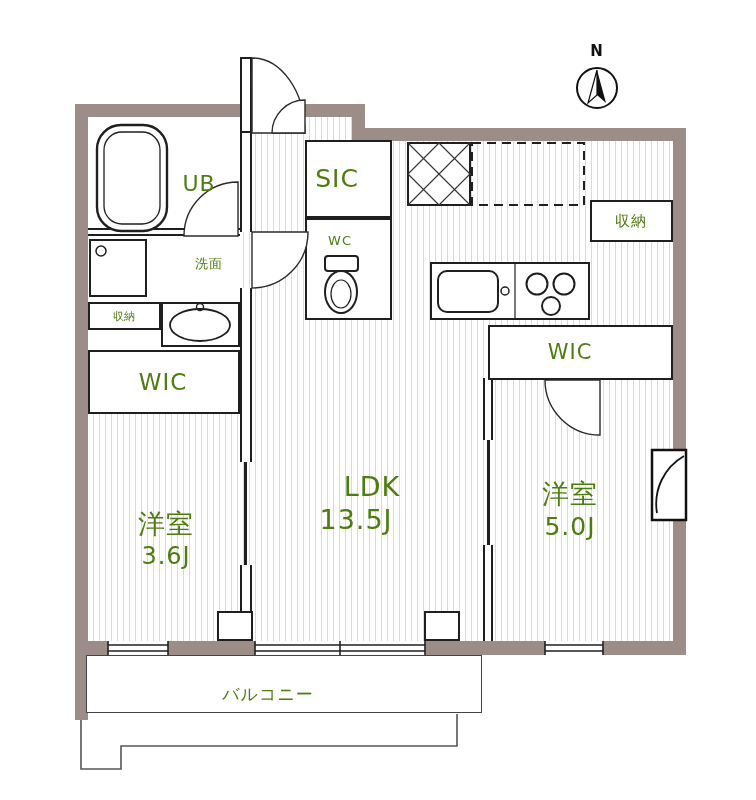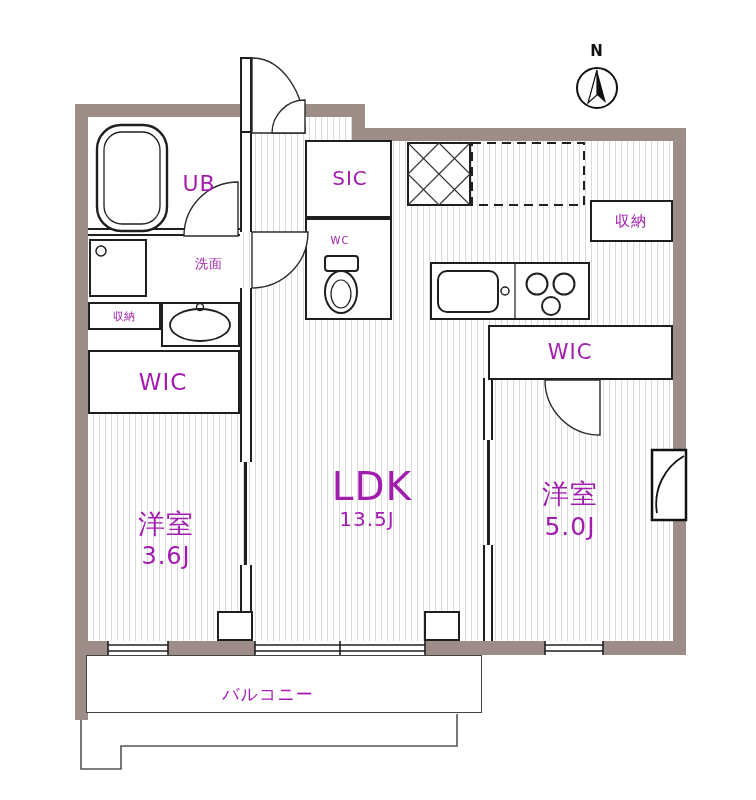--- a/index.html
+++ b/index.html
@@ -7,21 +7,21 @@
         font-family:"DejaVu Sans","Liberation Sans",sans-serif;color:#333}
   .abs{position:absolute}
   .stripes{background:repeating-linear-gradient(90deg,#ffffff 0 5px,#dadada 5px 6px)}
   .wall{background:#9c8d89}
   .white{background:#ffffff}
   .box{background:#fff;border:2px solid #1f1f1f;box-sizing:border-box}
   .thinv{background:#fff;border-left:2px solid #1f1f1f;border-right:2px solid #1f1f1f;box-sizing:border-box}
   .thinh{background:#fff;border-top:2px solid #1f1f1f;border-bottom:2px solid #1f1f1f;box-sizing:border-box}
   .slide{background:#1f1f1f}
   .lbl{position:absolute;transform:translate(-50%,-50%);white-space:nowrap;text-align:center;
-       letter-spacing:1px;color:#a21caf}
+       letter-spacing:1px;color:#4d7c0f}
   .balcony-rect{background:#fff;border:1.6px solid #444;box-sizing:border-box}
   svg.ov{position:absolute;left:0;top:0;pointer-events:none}
 </style>
 </head>
 <body>
 
 <div class="plan">
 
   <div class="abs stripes" style="left:88px;top:117px;width:585px;height:524px"></div>
 
@@ -153,22 +153,22 @@
     </g>
   </svg>
 
   <div class="lbl" style="left:597px;top:51px;font-size:15px;font-weight:bold;color:#111">N</div>
   <div class="lbl" style="left:199px;top:183px;font-size:22px">UB</div>
   <div class="lbl" style="left:209px;top:264px;font-size:13px">洗面</div>
   <div class="lbl" style="left:124px;top:316px;font-size:11px;letter-spacing:0">収納</div>
   <div class="lbl" style="left:163px;top:382px;font-size:23px">WIC</div>
   <div class="lbl" style="left:166px;top:524px;font-size:27px">洋室</div>
   <div class="lbl" style="left:166px;top:556px;font-size:24px">3.6J</div>
-  <div class="lbl" style="left:350px;top:178px;font-size:20px">SIC</div>
-  <div class="lbl" style="left:340px;top:240px;font-size:10px">WC</div>
+  <div class="lbl" style="left:337px;top:178px;font-size:25px">SIC</div>
+  <div class="lbl" style="left:340px;top:240px;font-size:13px">WC</div>
   <div class="lbl" style="left:631px;top:221px;font-size:15px">収納</div>
   <div class="lbl" style="left:570px;top:352px;font-size:21px">WIC</div>
-  <div class="lbl" style="left:372px;top:486px;font-size:39px">LDK</div>
-  <div class="lbl" style="left:367px;top:519px;font-size:20px">13.5J</div>
+  <div class="lbl" style="left:372px;top:486px;font-size:27px">LDK</div>
+  <div class="lbl" style="left:356px;top:519px;font-size:27px">13.5J</div>
   <div class="lbl" style="left:570px;top:494px;font-size:27px">洋室</div>
   <div class="lbl" style="left:570px;top:526px;font-size:25px">5.0J</div>
   <div class="lbl" style="left:268px;top:694px;font-size:17px">バルコニー</div>
 </div>
 
 </body></html>

